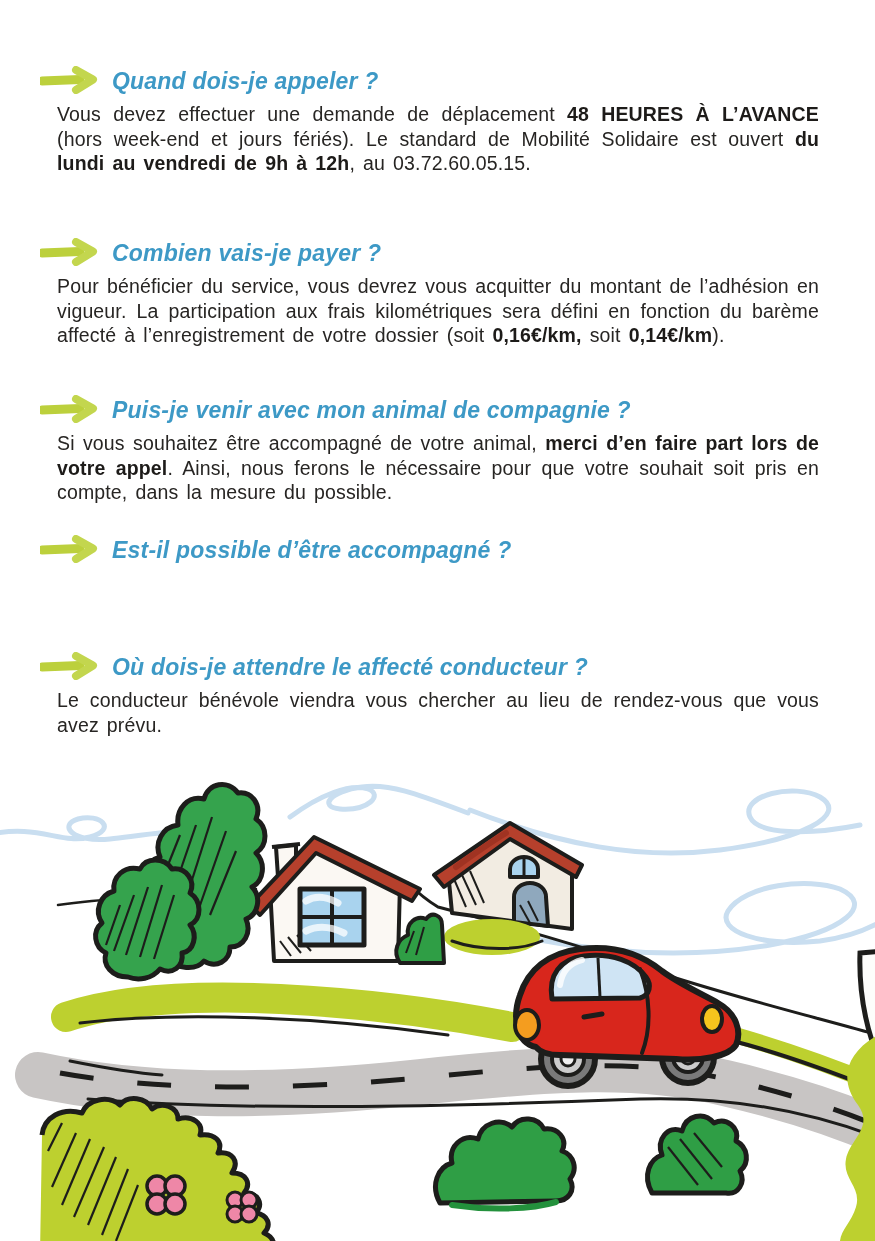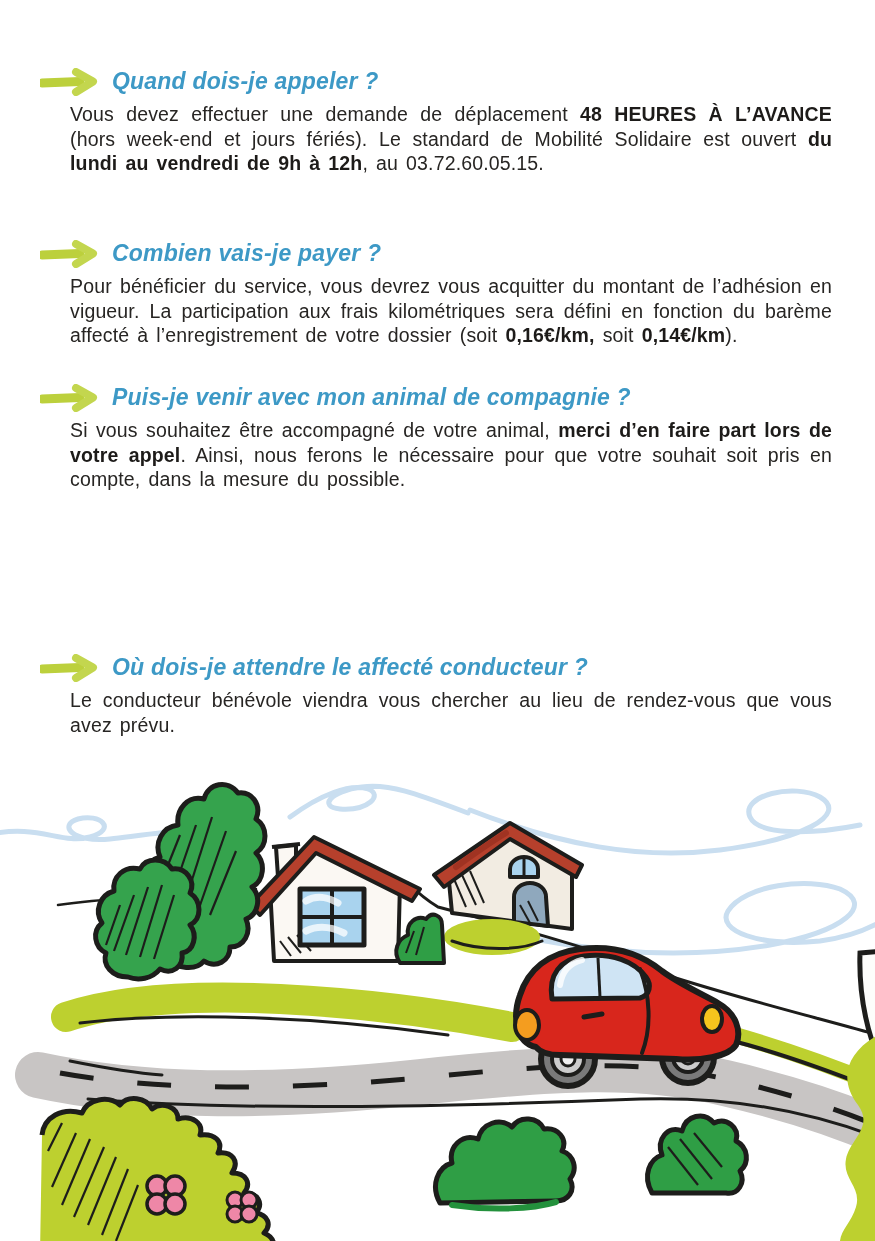--- a/index.html
+++ b/index.html
@@ -6,32 +6,32 @@
   body{
     width:875px;height:1241px;position:relative;overflow:hidden;
     background:#ffffff;
     font-family:"Liberation Sans", sans-serif;
   }
   .page{position:absolute;inset:0;}
   .faq-list{position:absolute;left:0;top:0;width:875px;}
   section.faq{position:absolute;left:40px;width:795px;}
   section.faq:nth-of-type(1){top:66px;}
   section.faq:nth-of-type(2){top:238px;}
-  section.faq:nth-of-type(3){top:382px;}
+  section.faq:nth-of-type(3){top:395px;}
   section.faq:nth-of-type(4){top:535px;}
   section.faq:nth-of-type(5){top:652px;}
-  .faq-head{display:flex;align-items:flex-end;}
+  .faq-head{display:flex;align-items:flex-start;}
   .arrow{width:64px;height:28px;flex:0 0 64px;margin-right:8px;}
   h2.question{
     margin:0;font-size:23px;line-height:30px;
     font-weight:bold;font-style:italic;color:#3d99c6;letter-spacing:.2px;
     white-space:nowrap;
   }
   p.answer{
-    margin:6px 0 0 30px;width:762px;
+    margin:6px 0 0 17px;width:762px;
     font-size:19.5px;line-height:24.6px;color:#272523;
     text-align:justify;letter-spacing:.15px;word-spacing:2.5px;
   }
   p.answer b{font-weight:bold;color:#1d1b19;}
   .illu{position:absolute;left:0;top:755px;width:875px;height:486px;}
 </style>
 </head>
 <body>
 
 <div class="page">
@@ -64,20 +64,27 @@
         <svg class="arrow" viewBox="0 0 64 28" aria-hidden="true">
           <path d="M2,15 L40,13.5" stroke="#bcd03c" stroke-width="9" stroke-linecap="round" fill="none"></path>
           <path d="M36,4 L53,13.5 L36,24" stroke="#c3d64e" stroke-width="8" stroke-linecap="round" stroke-linejoin="round" fill="none"></path>
         </svg>
         <h2 class="question">Puis-je venir avec mon animal de compagnie ?</h2>
       </div>
       <p class="answer"><span>Si vous souhaitez être accompagné de votre animal, </span><b>merci d’en faire part lors de votre appel</b><span>. Ainsi, nous ferons le nécessaire pour que votre souhait soit pris en compte, dans la mesure du possible.</span></p>
     </section>
 
     <section class="faq">
+      <div class="faq-head">
+        <svg class="arrow" viewBox="0 0 64 28" aria-hidden="true">
+          <path d="M2,15 L40,13.5" stroke="#bcd03c" stroke-width="9" stroke-linecap="round" fill="none"></path>
+          <path d="M36,4 L53,13.5 L36,24" stroke="#c3d64e" stroke-width="8" stroke-linecap="round" stroke-linejoin="round" fill="none"></path>
+        </svg>
+        <h2 class="question">Est-il possible d’être accompagné ?</h2>
+      </div>
     </section>
 
     <section class="faq">
       <div class="faq-head">
         <svg class="arrow" viewBox="0 0 64 28" aria-hidden="true">
           <path d="M2,15 L40,13.5" stroke="#bcd03c" stroke-width="9" stroke-linecap="round" fill="none"></path>
           <path d="M36,4 L53,13.5 L36,24" stroke="#c3d64e" stroke-width="8" stroke-linecap="round" stroke-linejoin="round" fill="none"></path>
         </svg>
         <h2 class="question">Où dois-je attendre le affecté conducteur ?</h2>
       </div>

